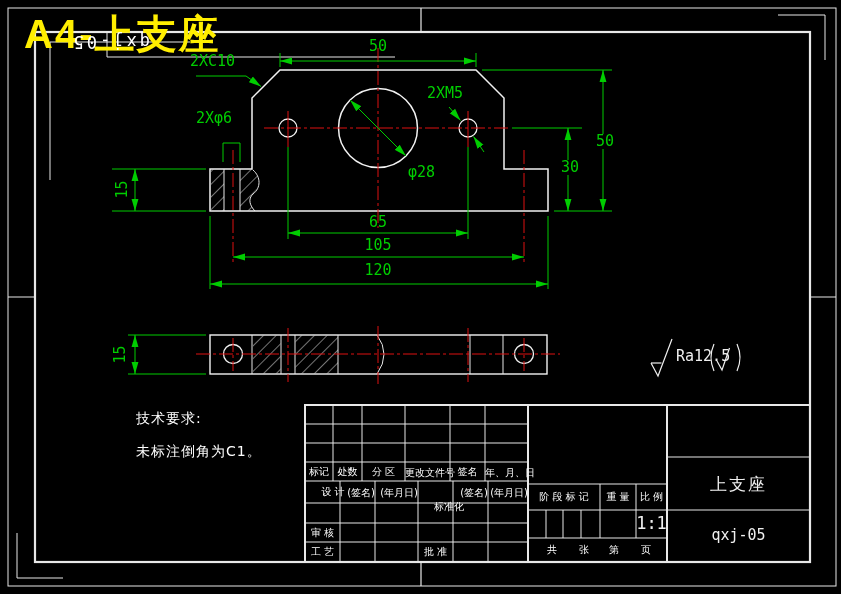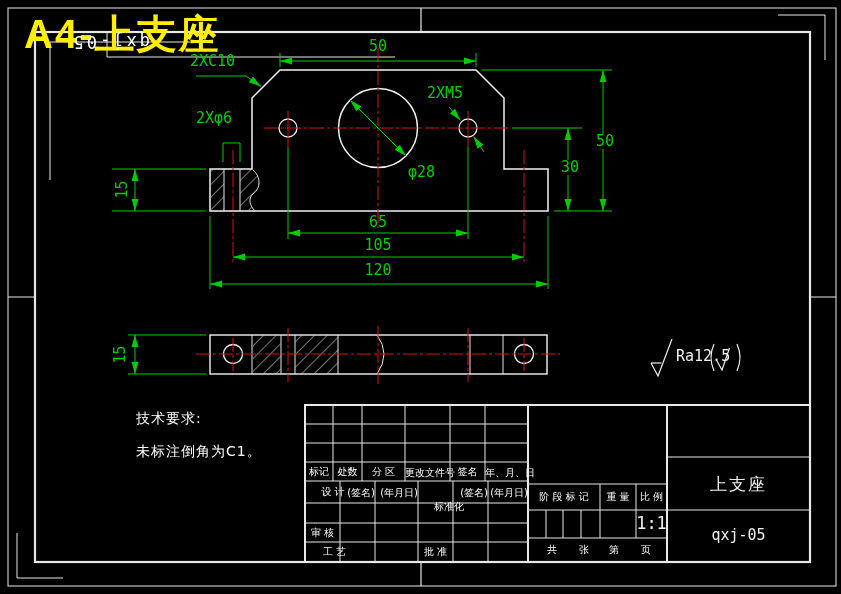--- a/index.html
+++ b/index.html
@@ -161,21 +161,21 @@
 <div class="t tb ctr" style="left:450px;top:467px;width:35px;">签名</div>
 <div class="t tb9 ctr" style="left:485px;top:468px;width:43px;">年、月、日</div>
 
 <div class="t tb ctr" style="left:305px;top:487px;width:56px;">设 计</div>
 <div class="t tb9 ctr" style="left:340px;top:488px;width:35px;">(签名)</div>
 <div class="t tb9 ctr" style="left:375px;top:488px;width:43px;">(年月日)</div>
 <div class="t tb ctr" style="left:434px;top:487px;width:19px;margin-top:15px;">标准化</div>
 <div class="t tb9 ctr" style="left:453px;top:488px;width:35px;">(签名)</div>
 <div class="t tb9 ctr" style="left:488px;top:488px;width:40px;">(年月日)</div>
 <div class="t tb ctr" style="left:305px;top:528px;width:35px;">审 核</div>
-<div class="t tb ctr" style="left:305px;top:547px;width:35px;padding-left:12px;">工 艺</div>
+<div class="t tb ctr" style="left:305px;top:547px;width:35px;">工 艺</div>
 <div class="t tb ctr" style="left:418px;top:547px;width:35px;">批 准</div>
 
 <div class="t tb ctr" style="left:528px;top:492px;width:72px;">阶 段 标 记</div>
 <div class="t tb ctr" style="left:600px;top:492px;width:36px;">重 量</div>
 <div class="t tb ctr" style="left:636px;top:492px;width:31px;">比 例</div>
 <div class="t w mono ctr" style="left:636px;top:515px;width:31px;font-size:17px;">1:1</div>
 <div class="t tb" style="left:547px;top:545px;">共</div>
 <div class="t tb" style="left:579px;top:545px;">张</div>
 <div class="t tb" style="left:609px;top:545px;">第</div>
 <div class="t tb" style="left:641px;top:545px;">页</div>

